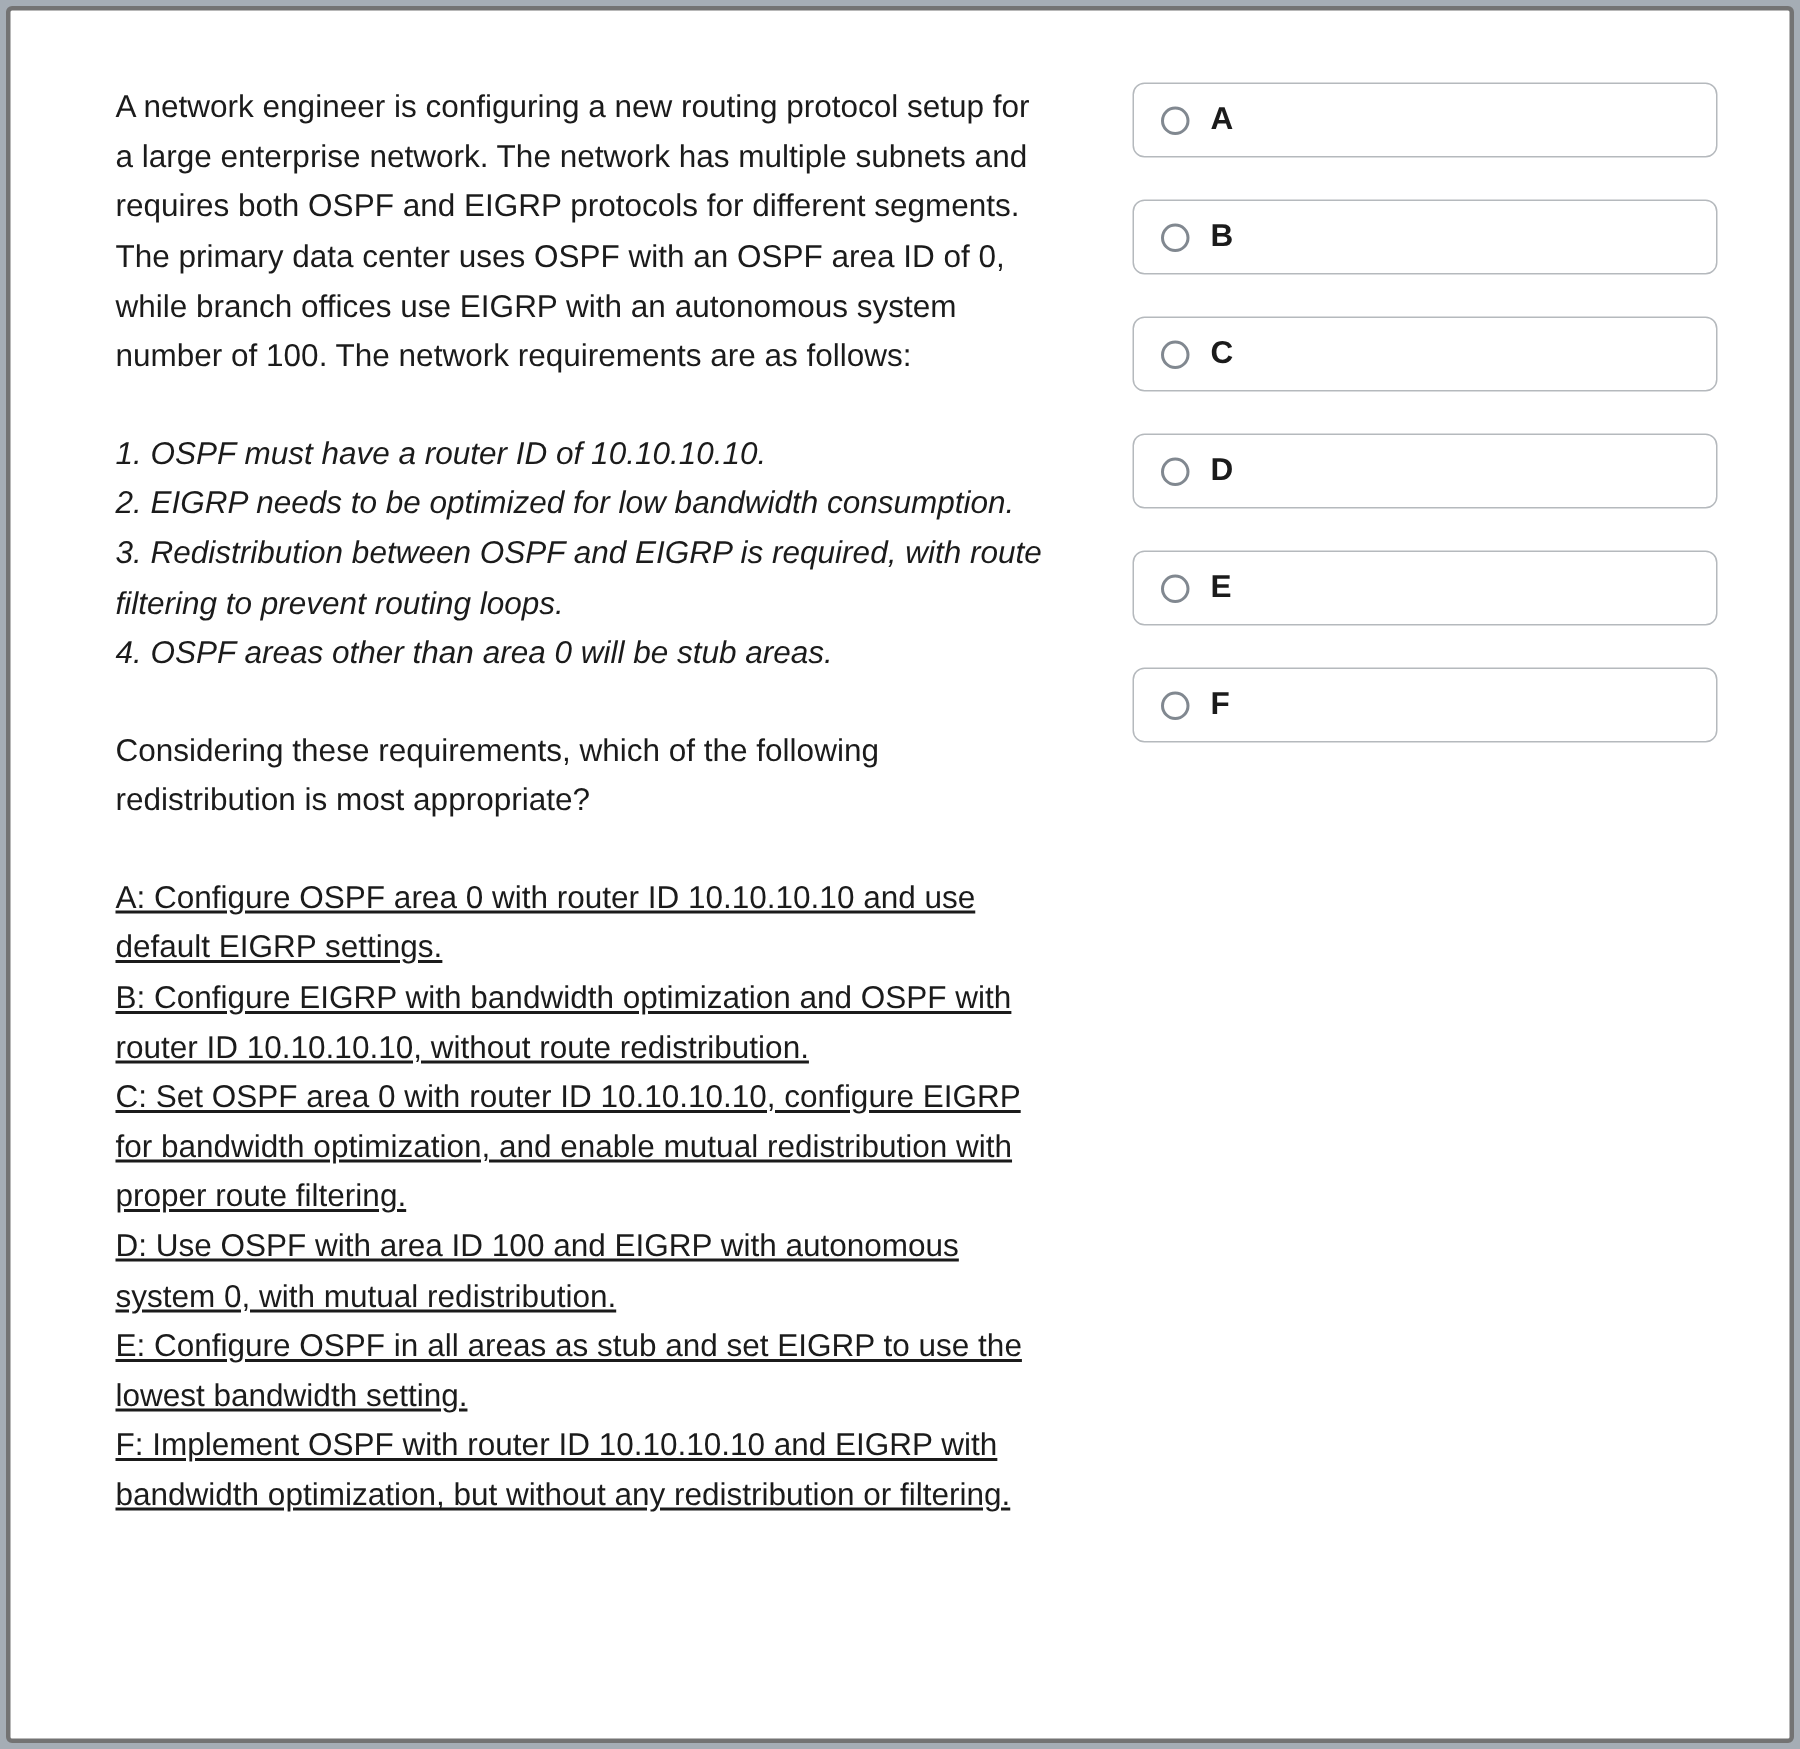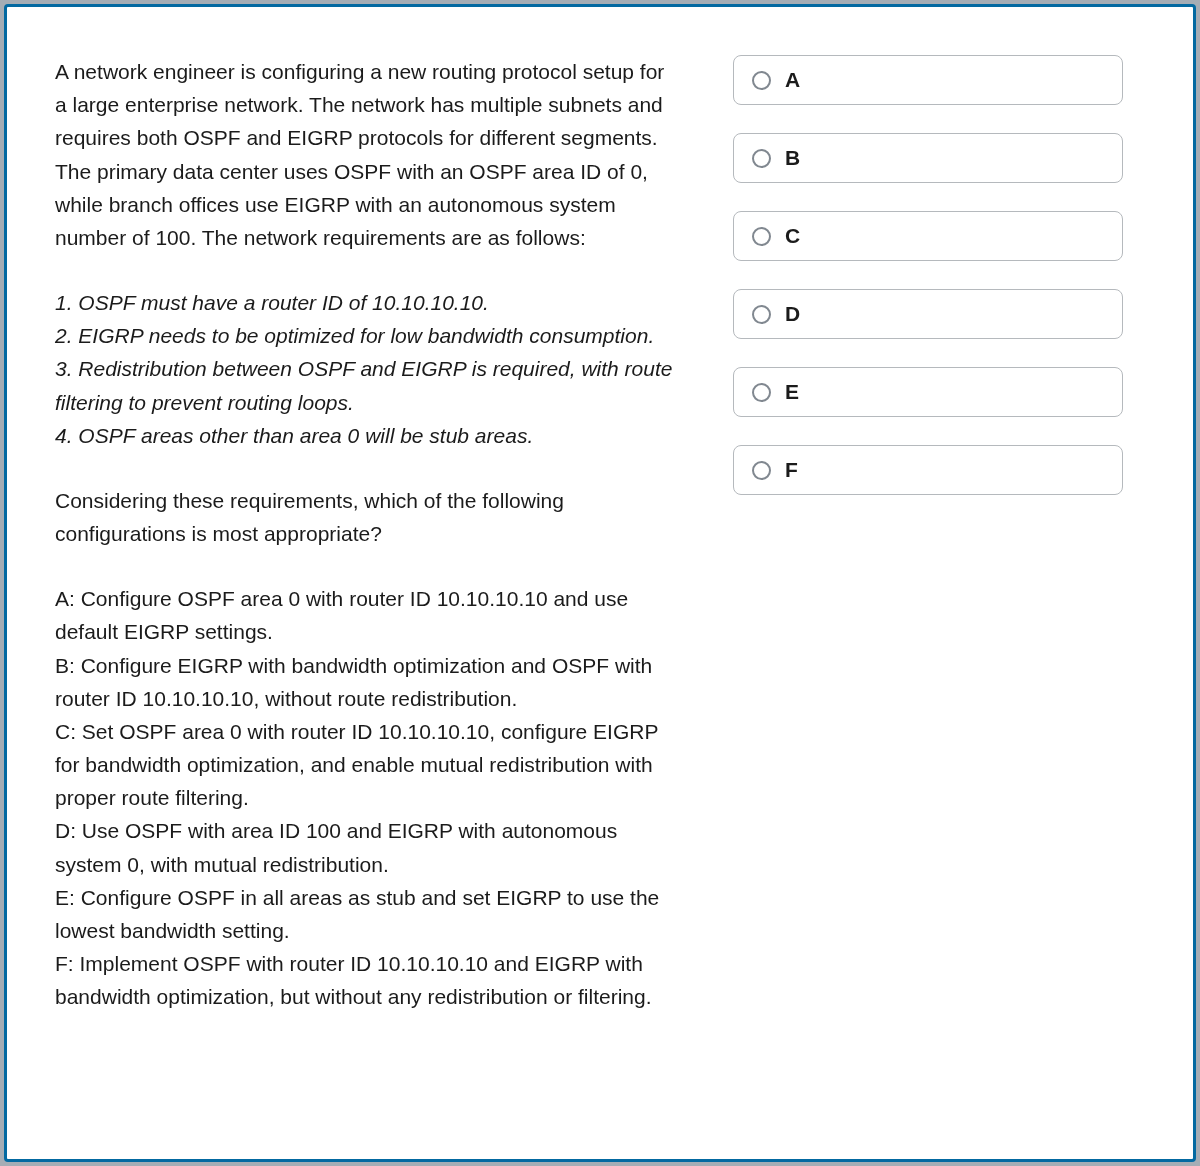--- a/index.html
+++ b/index.html
@@ -9,27 +9,28 @@
     }
     body {
       font-family: -apple-system, BlinkMacSystemFont, "Segoe UI", Helvetica, Arial, sans-serif;
       background: #a5adb5;
       padding: 4px;
       width: 1200px;
       height: 1166px;
     }
     .outer-frame {
       background: #ffffff;
-      border: 3px solid #0369a1;
+      border: 3px solid #737373;
       border-radius: 4px;
       width: 100%;
       height: 100%;
       padding: 48px 48px 48px 48px;
       display: flex;
       gap: 58px;
+      justify-content: flex-end;
     }
     .question-column {
       flex: 1;
       max-width: 620px;
       color: #1b1b1b;
       font-size: 21px;
       line-height: 1.58;
     }
     .question-column p {
       margin-bottom: 32px;
@@ -71,22 +72,22 @@
 </head>
 <body>
 
 <div class="outer-frame">
   <div class="question-column">
     <p>A network engineer is configuring a new routing protocol setup for a large enterprise network. The network has multiple subnets and requires both OSPF and EIGRP protocols for different segments. The primary data center uses OSPF with an OSPF area ID of 0, while branch offices use EIGRP with an autonomous system number of 100. The network requirements are as follows:</p>
     <p style="white-space: pre-line; font-style: italic;">1. OSPF must have a router ID of 10.10.10.10.
 2. EIGRP needs to be optimized for low bandwidth consumption.
 3. Redistribution between OSPF and EIGRP is required, with route filtering to prevent routing loops.
 4. OSPF areas other than area 0 will be stub areas.</p>
-    <p>Considering these requirements, which of the following configurations is most appropriate?</p>
-    <p style="white-space: pre-line;">A: Configure OSPF area 0 with router ID 10.10.10.10 and use default EIGRP settings.
+    <p>Considering these requirements, which of the following redistribution is most appropriate?</p>
+    <p style="white-space: pre-line; text-decoration: underline;">A: Configure OSPF area 0 with router ID 10.10.10.10 and use default EIGRP settings.
 B: Configure EIGRP with bandwidth optimization and OSPF with router ID 10.10.10.10, without route redistribution.
 C: Set OSPF area 0 with router ID 10.10.10.10, configure EIGRP for bandwidth optimization, and enable mutual redistribution with proper route filtering.
 D: Use OSPF with area ID 100 and EIGRP with autonomous system 0, with mutual redistribution.
 E: Configure OSPF in all areas as stub and set EIGRP to use the lowest bandwidth setting.
 F: Implement OSPF with router ID 10.10.10.10 and EIGRP with bandwidth optimization, but without any redistribution or filtering.</p>
   </div>
   <div class="answers-column">
     <div class="answer-option">
       <span class="radio-circle"></span>
       <span class="answer-label">A</span>

